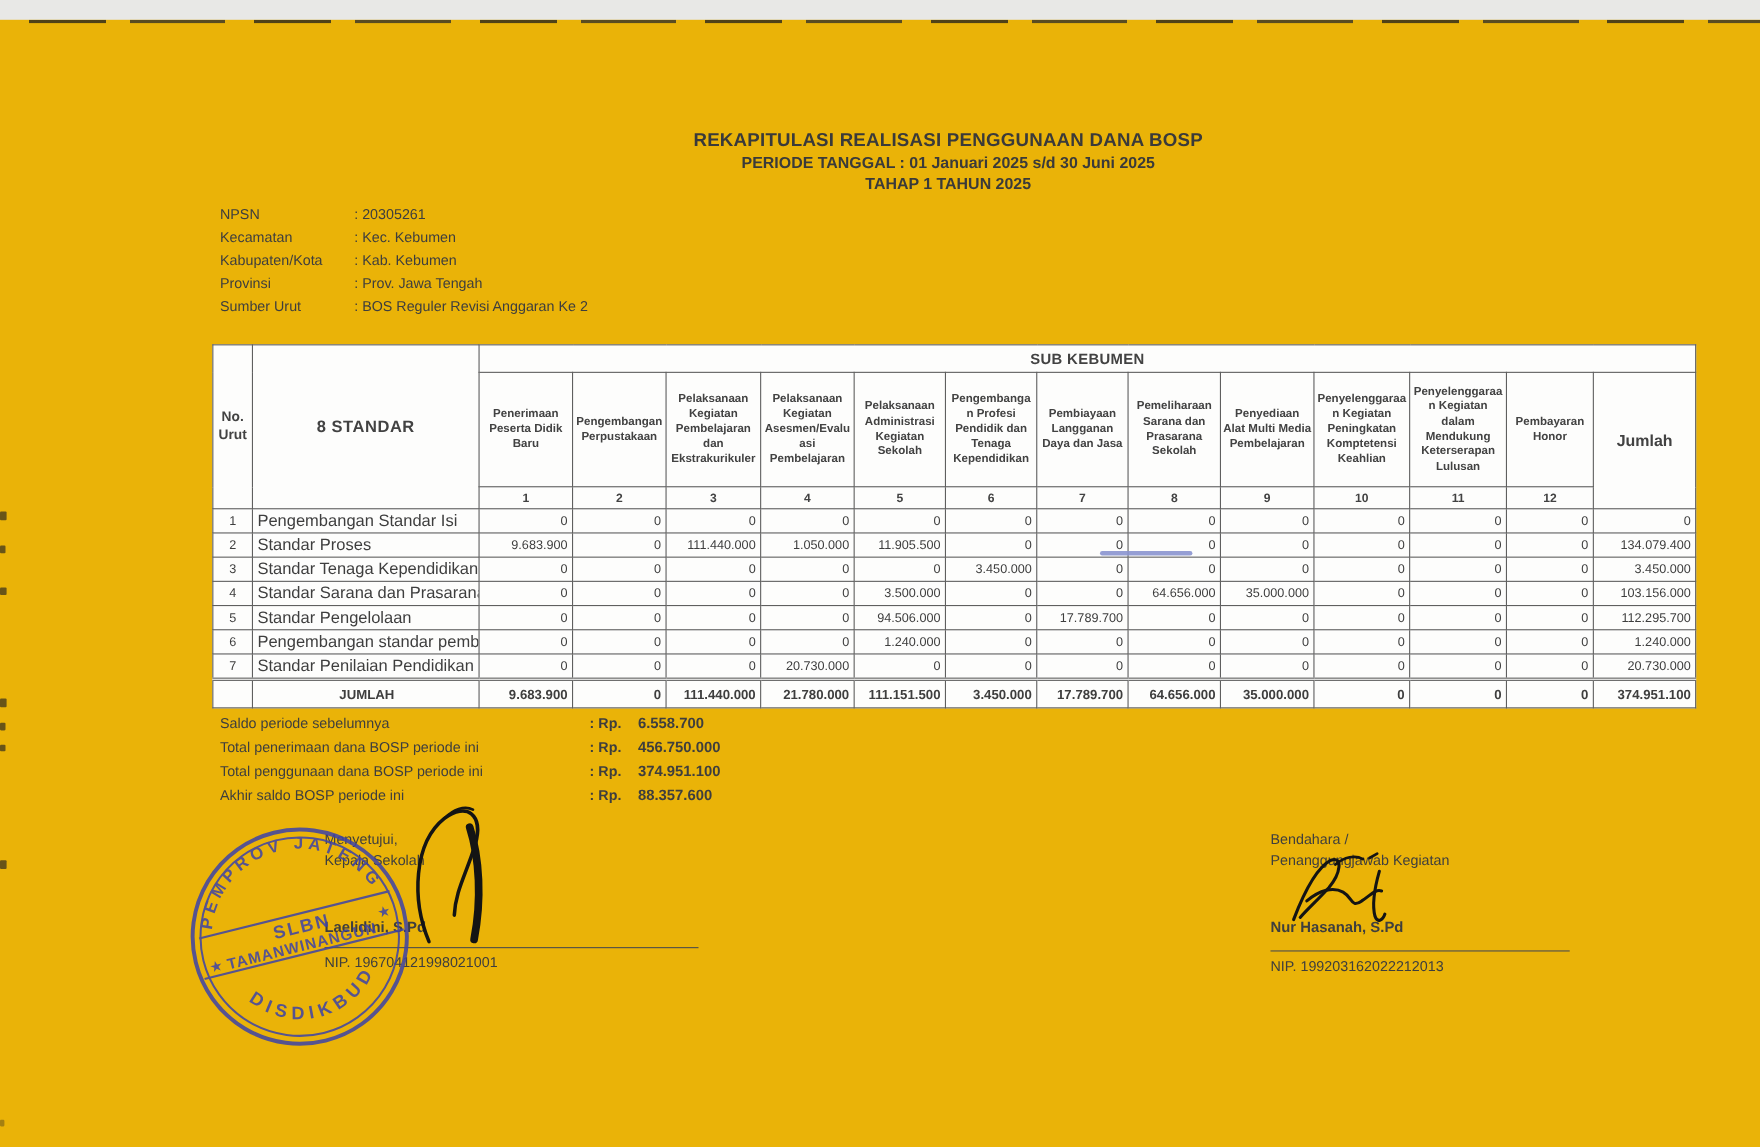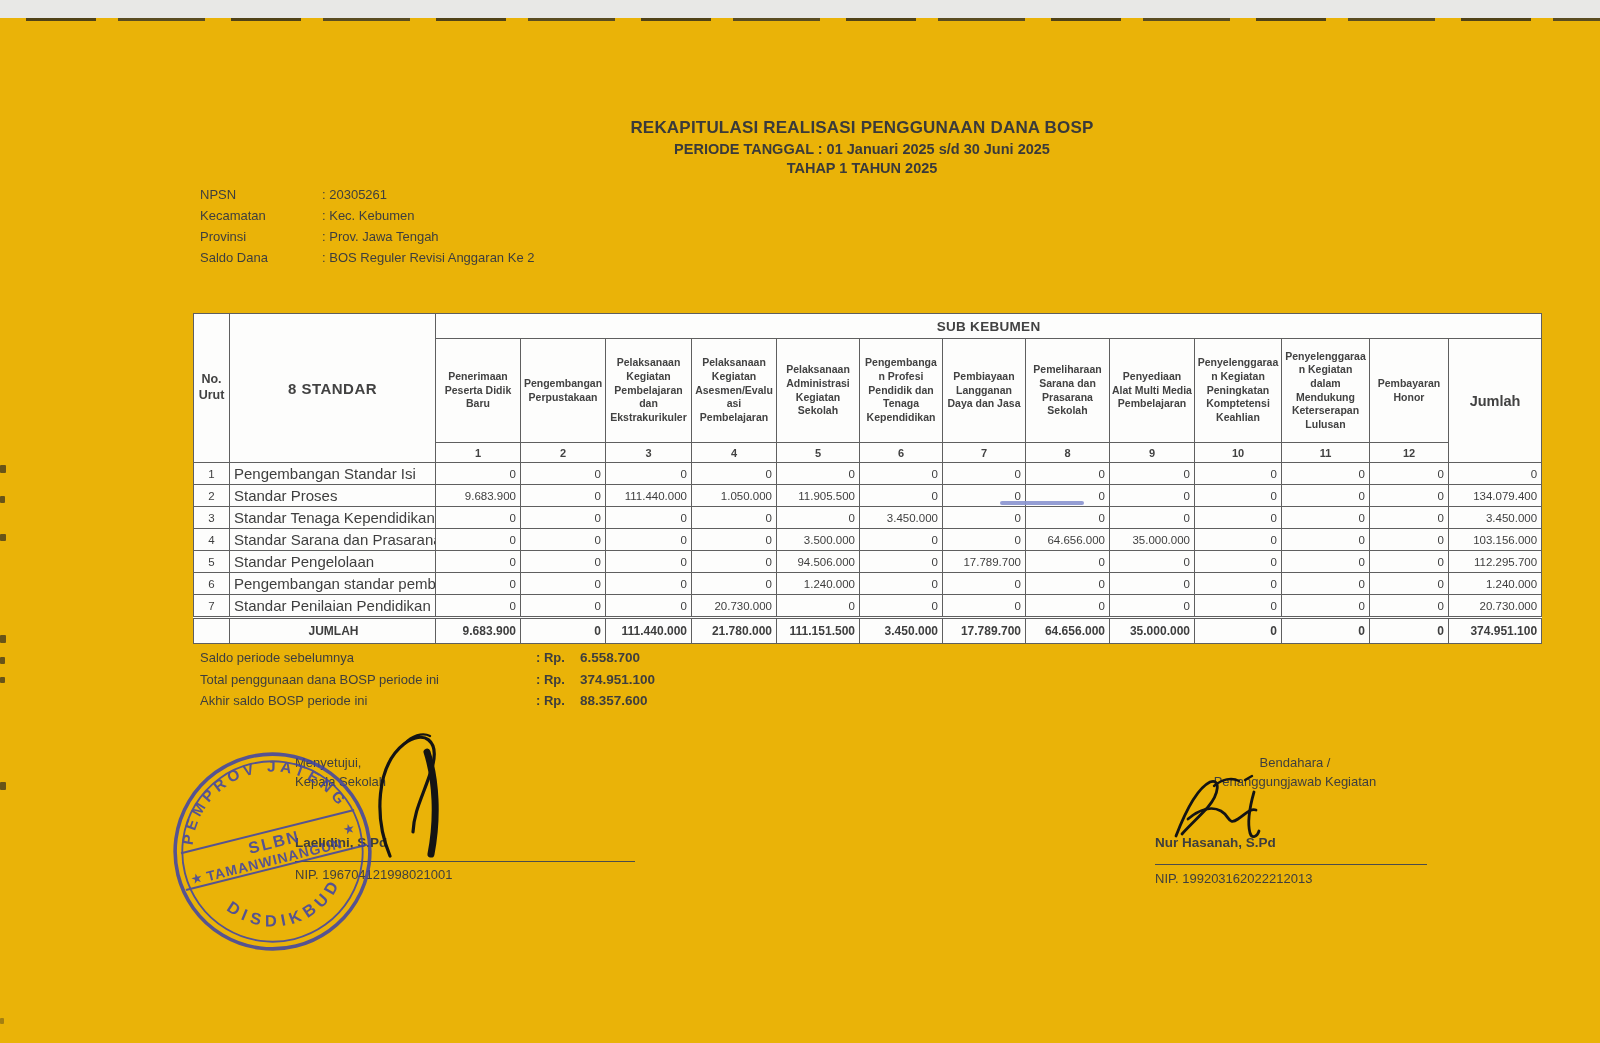--- a/index.html
+++ b/index.html
@@ -40,21 +40,21 @@
   tr.total-row td.c-label{text-align:center;}
   
   .summary{position:absolute;left:200px;top:629px;font-size:13px;}
   .sum-row{height:21.5px;line-height:21.5px;white-space:nowrap;}
   .sum-label{display:inline-block;width:336px;}
   .sum-cur{font-weight:bold;}
   .sum-amount{font-weight:bold;margin-left:15px;font-size:13.5px;}
   
   .sign{position:absolute;font-size:13px;line-height:19px;}
   .sign-left{left:295px;top:735px;width:345px;}
-  .sign-right{left:1155px;top:735px;width:280px;text-align:center;}
+  .sign-right{left:1155px;top:735px;width:280px;}
   .sign .name{position:absolute;top:80px;left:0;font-weight:bold;font-size:13.5px;}
   .sign .rule{position:absolute;top:108px;left:0;height:0;border-top:1.5px solid #4c4c4c;}
   .sign-left .rule{width:340px;}
   .sign-right .rule{width:272px;top:111px;}
   .sign .nip{position:absolute;top:112px;left:0;font-size:13px;}
   .sign-right .nip{top:116px;}
   
   .ink-overlay{position:absolute;inset:0;pointer-events:none;}
   .stamp{position:absolute;left:170px;top:731px;width:205px;height:205px;transform:rotate(-14deg);opacity:.85;}
   .blue-underline{position:absolute;left:1000px;top:483px;width:84px;height:4px;background:#8a93cf;border-radius:2px;opacity:.9;}
@@ -82,24 +82,27 @@
   </div>
 
   <div class="meta">
     <div class="meta-row">
       <span class="meta-label">NPSN</span><span>: 20305261</span>
     </div>
     <div class="meta-row">
       <span class="meta-label">Kecamatan</span><span>: Kec. Kebumen</span>
     </div>
     <div class="meta-row">
+      <span class="meta-label">Kabupaten/Kota</span><span>: Kab. Kebumen</span>
+    </div>
+    <div class="meta-row">
       <span class="meta-label">Provinsi</span><span>: Prov. Jawa Tengah</span>
     </div>
     <div class="meta-row">
-      <span class="meta-label">Saldo Dana</span><span>: BOS Reguler Revisi Anggaran Ke 2</span>
+      <span class="meta-label">Sumber Urut</span><span>: BOS Reguler Revisi Anggaran Ke 2</span>
     </div>
   </div>
 
   <div class="tablewrap">
     <table>
       <colgroup>
         <col style="width:36px">
           <col style="width:206px">
         <col style="width:85px">
           <col style="width:85px">
@@ -292,20 +295,23 @@
     </table>
   </div>
 
   <div class="blue-underline"></div>
 
   <div class="summary">
     <div class="sum-row">
       <span class="sum-label">Saldo periode sebelumnya</span><span class="sum-cur">: Rp.</span><span class="sum-amount">6.558.700</span>
     </div>
     <div class="sum-row">
+      <span class="sum-label">Total penerimaan dana BOSP periode ini</span><span class="sum-cur">: Rp.</span><span class="sum-amount">456.750.000</span>
+    </div>
+    <div class="sum-row">
       <span class="sum-label">Total penggunaan dana BOSP periode ini</span><span class="sum-cur">: Rp.</span><span class="sum-amount">374.951.100</span>
     </div>
     <div class="sum-row">
       <span class="sum-label">Akhir saldo BOSP periode ini</span><span class="sum-cur">: Rp.</span><span class="sum-amount">88.357.600</span>
     </div>
   </div>
 
   <div class="sign sign-left">
     <div>Menyetujui,</div>
     <div>Kepala Sekolah</div>

